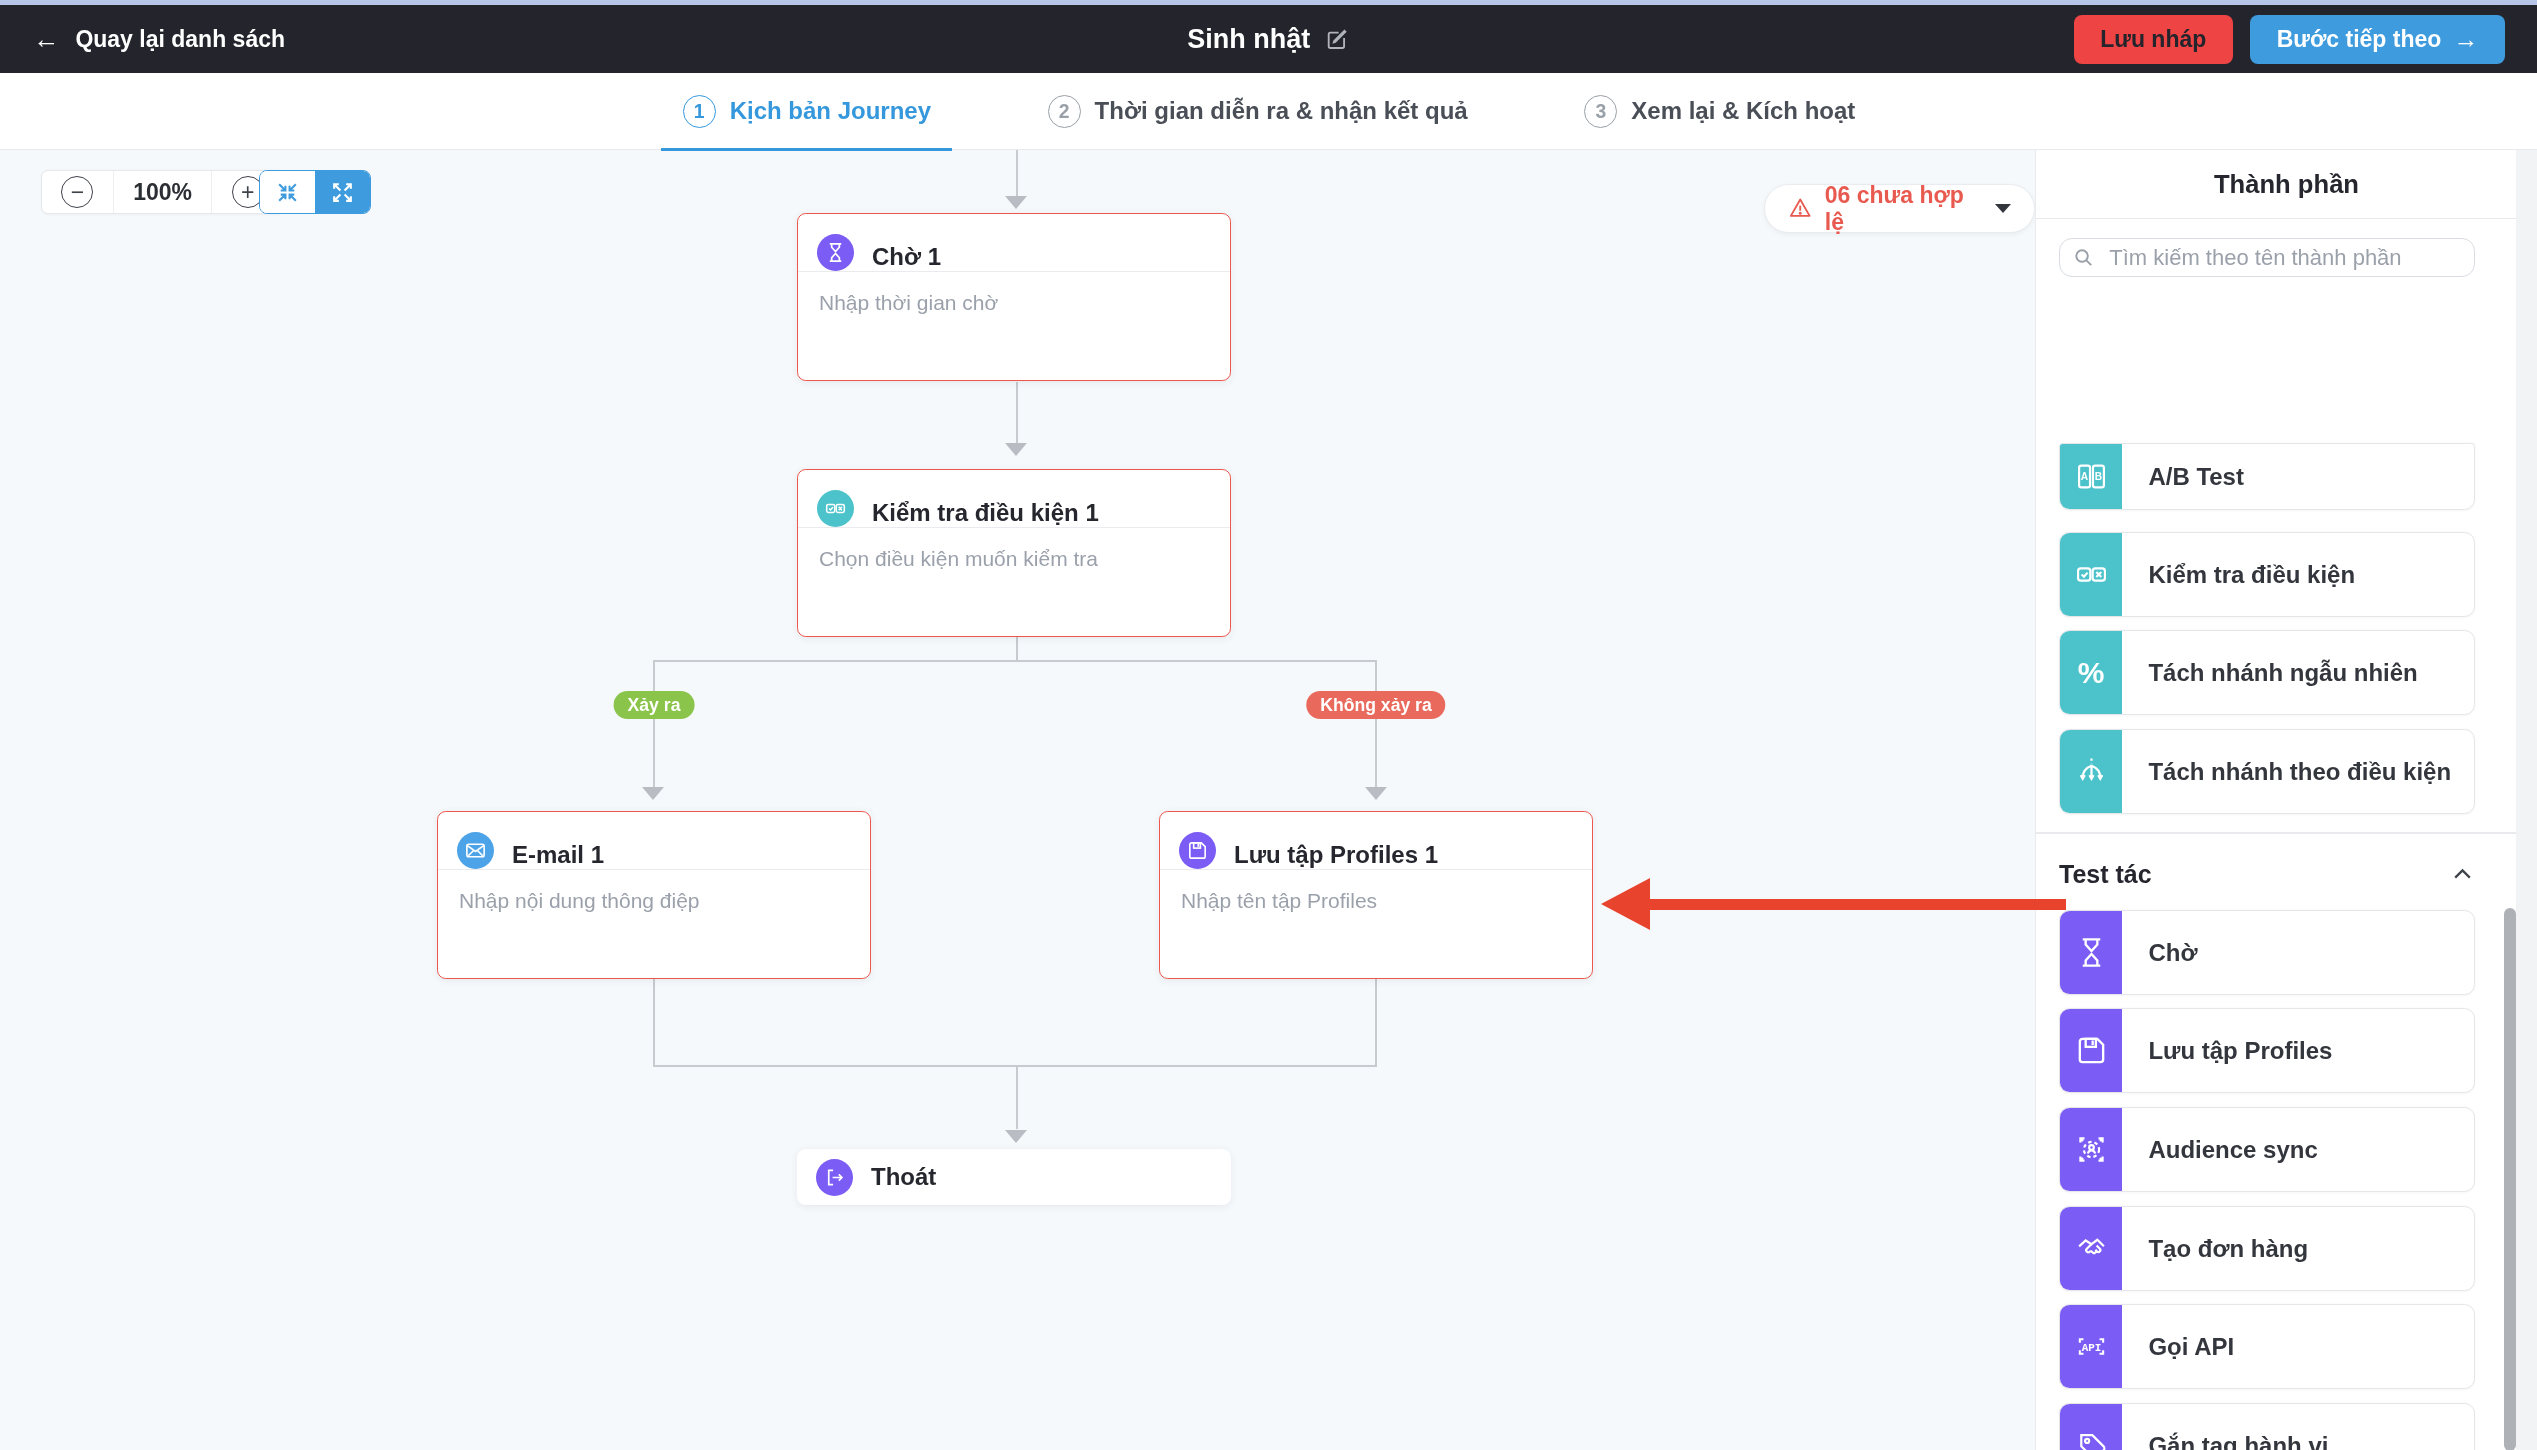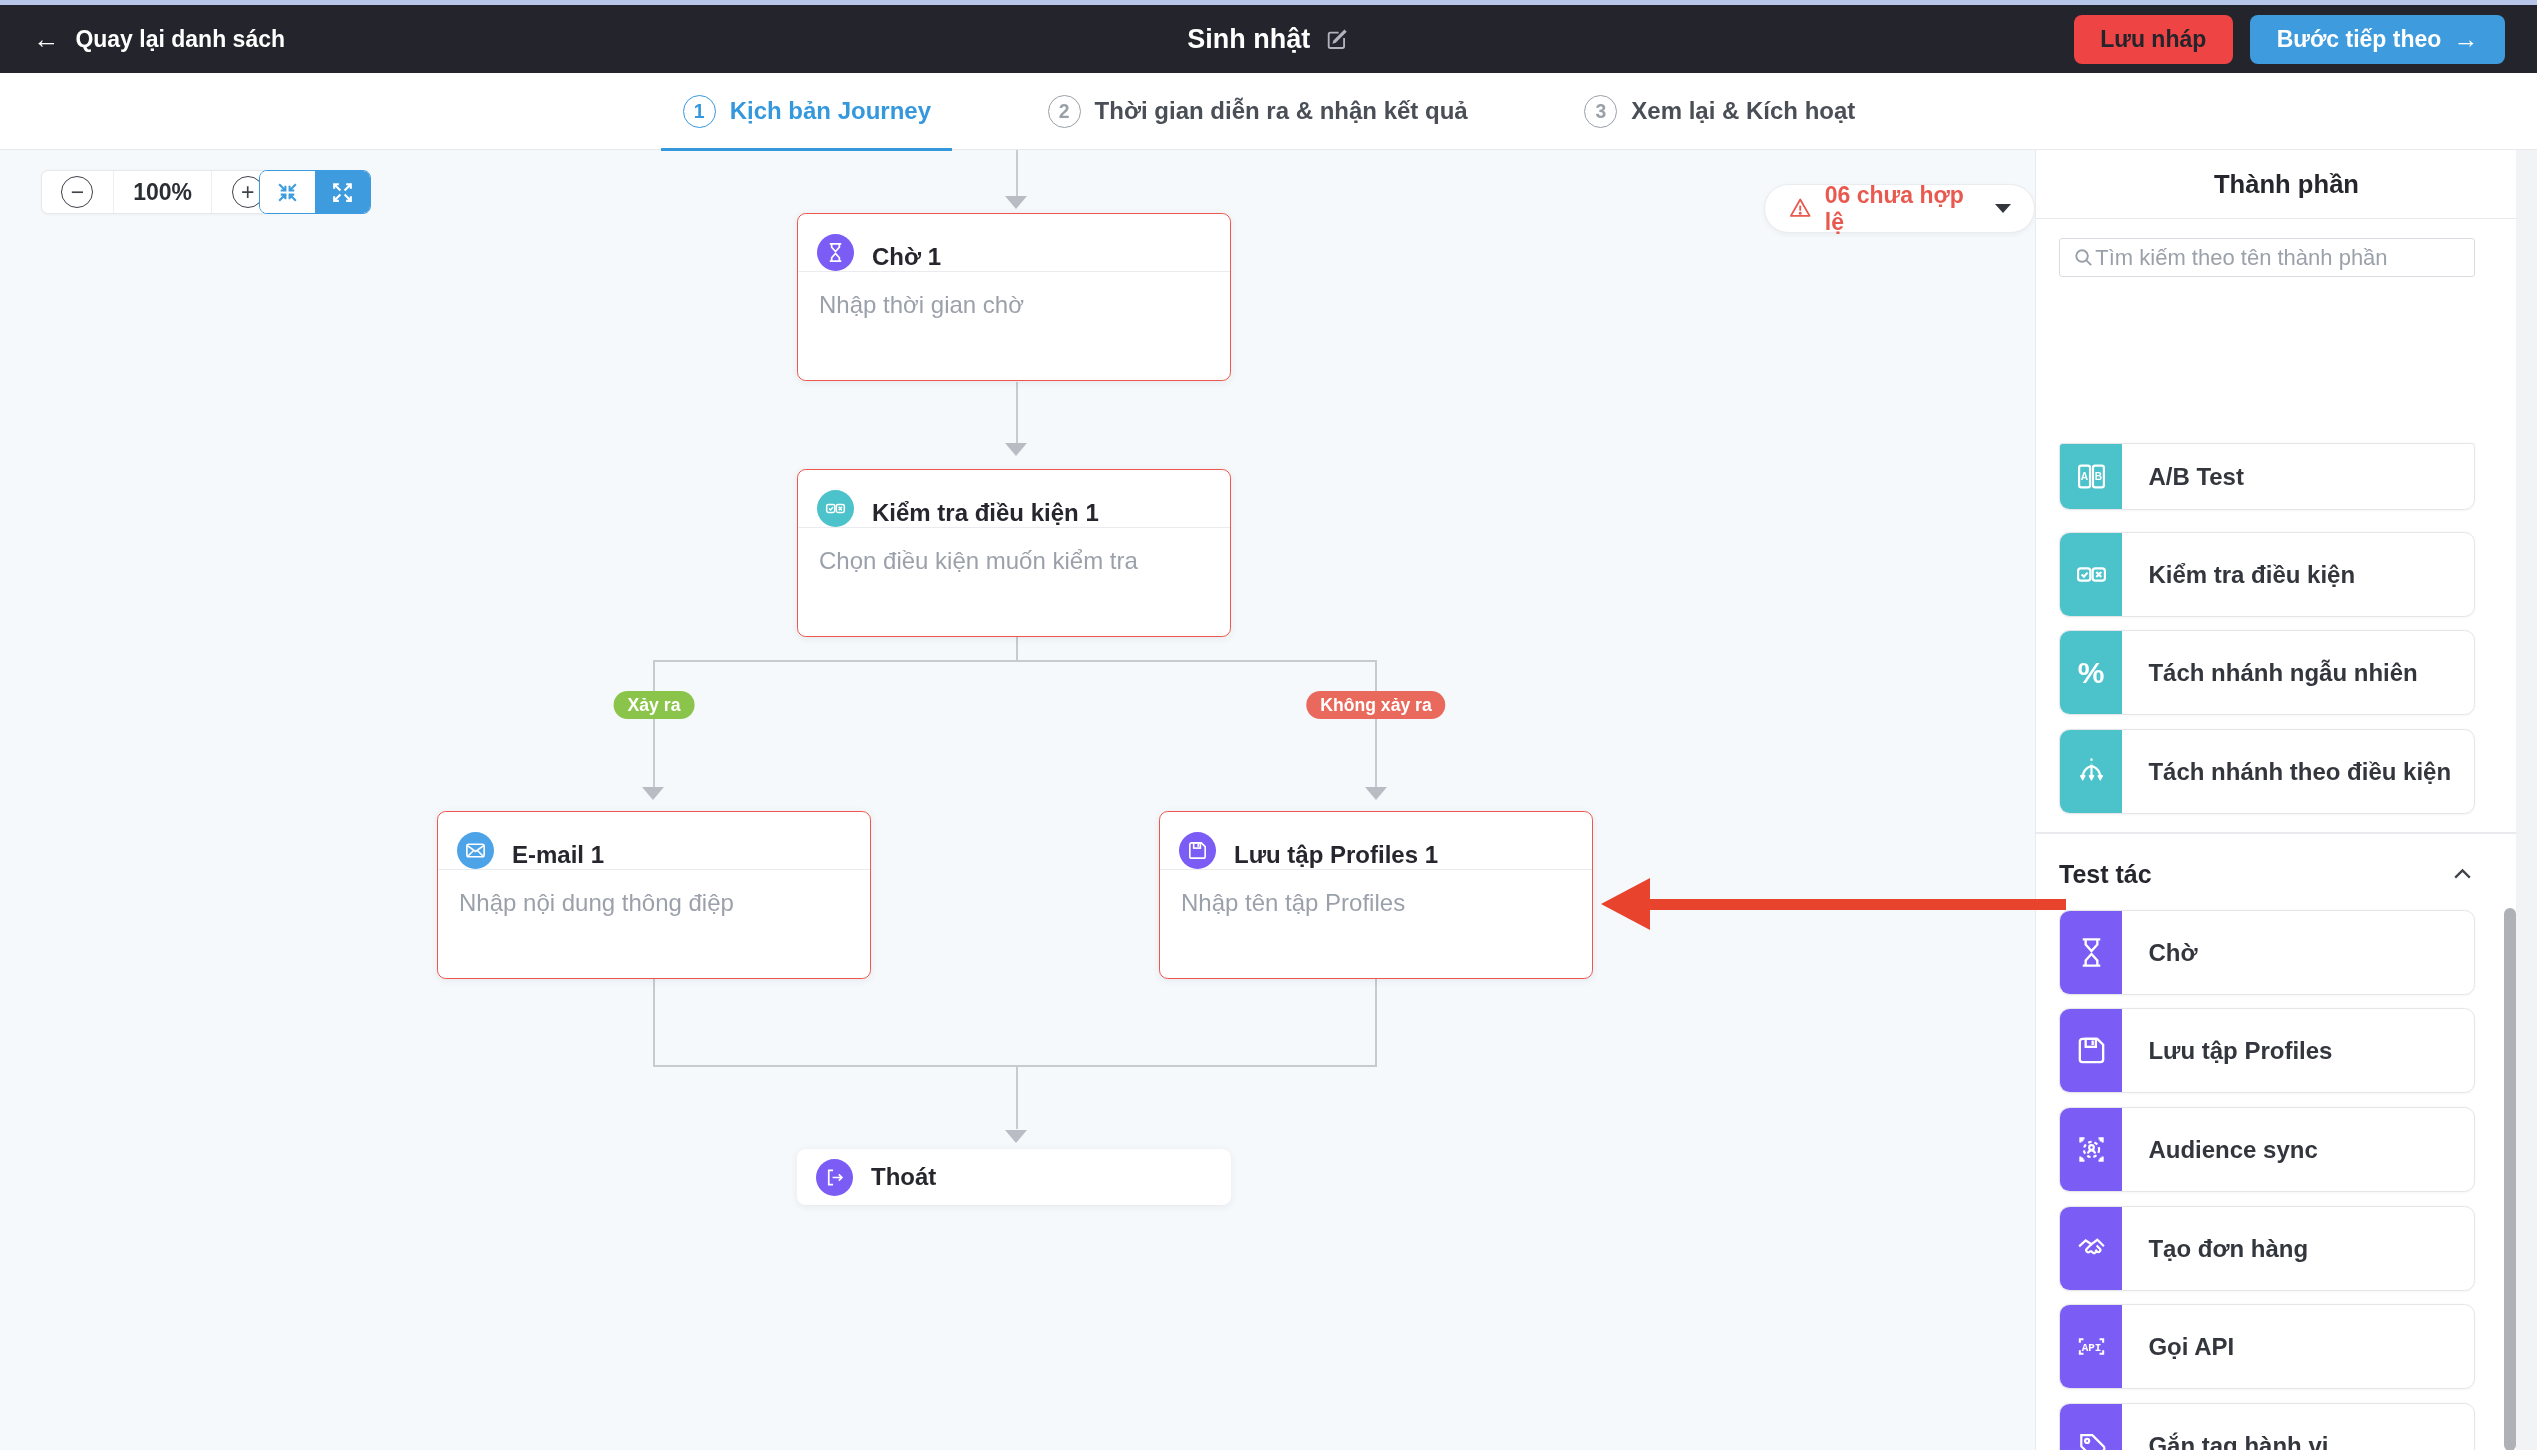--- a/index.html
+++ b/index.html
@@ -75,35 +75,35 @@
   .node { position:absolute; width:434px; height:168px; background:#fff; border-radius:8.8px;
           box-shadow:0 1.8px 7px rgba(40,50,70,.08); cursor:pointer; }
   .node.invalid { border:1.8px solid #ee584c; }
   .node-head { height:58px; display:flex; align-items:flex-end; gap:17.6px; padding:0 19.4px; border-bottom:0.9px solid #e9ebee; }
   .node-ic { width:37px; height:37px; border-radius:50%; display:flex; align-items:center; justify-content:center; flex:0 0 auto; }
   .node-ic svg { width:23px; height:23px; }
   .ic-purple { background:#7b5cf5; }
   .ic-teal   { background:#4cc3cb; }
   .ic-blue   { background:#4da3e8; }
   .node-title { font-size:24px; font-weight:700; color:#26262e; }
-  .node-body { padding:19.4px 21px; font-size:24px; color:#9ba1ab; }
+  .node-body { padding:19.4px 21px; font-size:21px; color:#9ba1ab; }
   .node-exit { height:56px; display:flex; align-items:center; gap:17.6px; padding:0 19.4px; border-radius:8.8px; }
 
   
   .ann-shaft { position:absolute; left:1649px; top:899px; width:417px; height:10.6px; background:#e8432c; z-index:45; }
   .ann-head  { position:absolute; left:1601px; top:878px; width:0; height:0; z-index:45;
                border-top:26.4px solid transparent; border-bottom:26.4px solid transparent; border-right:49px solid #e8432c; }
 
   
   .sidebar { position:absolute; top:150px; left:2035px; width:502px; height:1300px; background:#fff;
              border-left:1.8px solid #e8eaee; }
   .sb-title { height:69px; display:flex; align-items:center; justify-content:center;
               font-size:25.6px; font-weight:700; color:#26262e; border-bottom:1.8px solid #e8eaee; }
   .sb-search { position:absolute; left:23px; top:88px; width:416px; height:39px; border:1.8px solid #d9dde2;
-               border-radius:3px; display:flex; align-items:center; gap:0; padding:0 12.3px; background:#fff; }
+               border-radius:13px; display:flex; align-items:center; gap:14px; padding:0 12.3px; background:#fff; }
   .sb-search input { border:none; outline:none; flex:1; font-size:22px; color:#33363c; font-family:inherit; }
   .sb-search input::placeholder { color:#9ba1ab; }
 
   .sb-item { position:absolute; left:23px; width:416px; height:85px; background:#fff; border:0.9px solid #e4e6ea;
              border-radius:10.6px; display:flex; align-items:center; cursor:grab;
              box-shadow:0 0.9px 2.6px rgba(0,0,0,.04); overflow:hidden; }
   .sb-item.clipped { height:67px; border-radius:3.5px 3.5px 10.6px 10.6px; }
   .sb-ic { width:62px; align-self:stretch; display:flex; align-items:center; justify-content:center; flex:0 0 auto; }
   .sb-ic svg { width:35px; height:35px; }
   .sb-ic.teal { background:#4cc3cb; }

